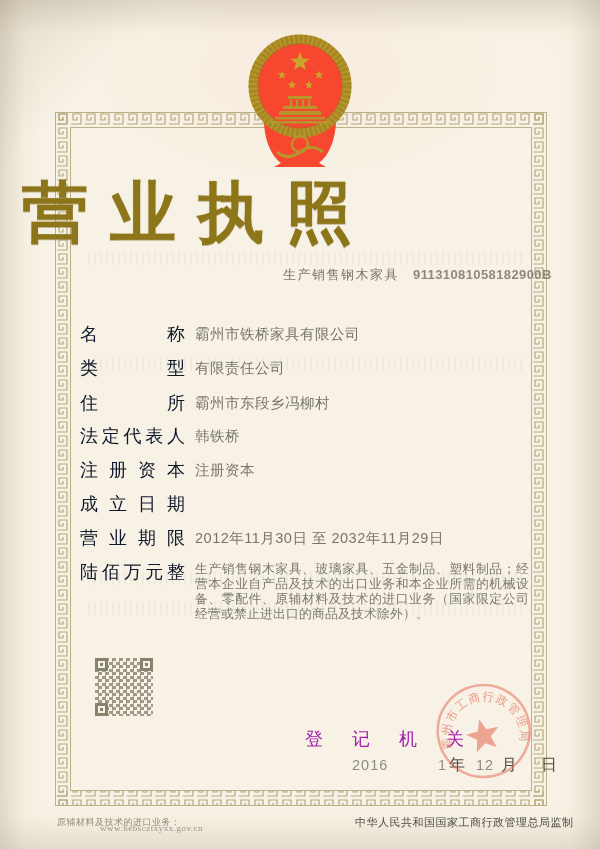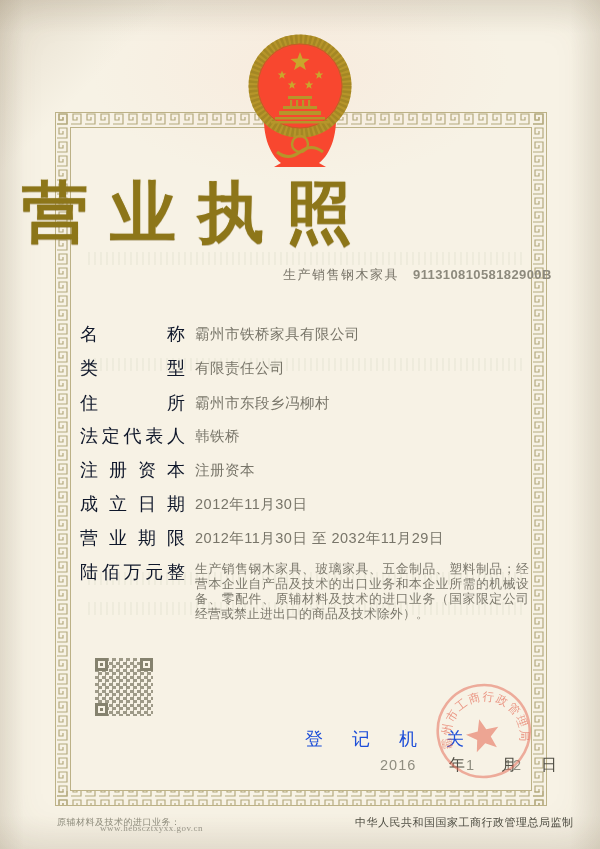--- a/index.html
+++ b/index.html
@@ -57,24 +57,24 @@
   .qr{position:absolute;left:95px;top:658px;width:58px;height:58px;z-index:2;}
   .qr-modules{position:absolute;inset:0;
     background:repeating-conic-gradient(#8e8b77 0% 25%, transparent 0% 50%) 0 0 / 7px 7px;
     opacity:.85;}
   .qr-finder{position:absolute;width:13px;height:13px;border:3px solid #85826e;background:#f7f2e5;box-sizing:border-box;}
   .qr-f-tl{left:0;top:0}.qr-f-tr{right:0;top:0}.qr-f-bl{left:0;bottom:0}
   .qr-dot{position:absolute;left:2px;top:2px;width:3px;height:3px;background:#85826e;}
 
   .reg-authority{
     position:absolute;left:305px;top:727px;z-index:3;
-    font-size:18px;color:#1d4ed8;letter-spacing:12px;font-weight:500;
+    font-size:18px;color:#a21caf;letter-spacing:12px;font-weight:500;
   }
   .date-line{position:absolute;left:0;top:754px;width:600px;z-index:3;}
-  .d-num{position:absolute;font-size:14.5px;color:#8f8d80;letter-spacing:1px;margin-left:28px;}
+  .d-num{position:absolute;font-size:14.5px;color:#8f8d80;letter-spacing:1px;}
   .d-unit{position:absolute;font-size:16px;color:#514f45;font-weight:500;}
   .d-year{left:352px;top:3px}
   .d-extra{left:438px;top:3px}
   .d-year-u{left:449px;top:1px}
   .d-month{left:476px;top:3px}
   .d-month-u{left:501px;top:1px}
   .d-day-u{left:541px;top:1px}
 
   .seal-svg{position:absolute;left:423px;top:672px;z-index:4;opacity:.85;}
 
@@ -162,21 +162,20 @@
   <div class="field-row r3">
     <span class="field-label">法定代表人</span>
     <span class="field-value">韩铁桥</span>
   </div>
   <div class="field-row r4">
     <span class="field-label">注册资本</span>
     <span class="field-value">注册资本</span>
   </div>
   <div class="field-row r5">
     <span class="field-label">成立日期</span>
-    <span class="field-value">2012年11月30日</span>
   </div>
   <div class="field-row r6">
     <span class="field-label">营业期限</span>
     <span class="field-value">2012年11月30日 至 2032年11月29日</span>
   </div>
   <div class="field-row r7">
     <span class="field-label">陆佰万元整</span>
     <span class="field-value scope">生产销售钢木家具、玻璃家具、五金制品、塑料制品；经营本企业自产品及技术的出口业务和本企业所需的机械设备、零配件、原辅材料及技术的进口业务（国家限定公司经营或禁止进出口的商品及技术除外）。</span>
   </div>
 </div>

